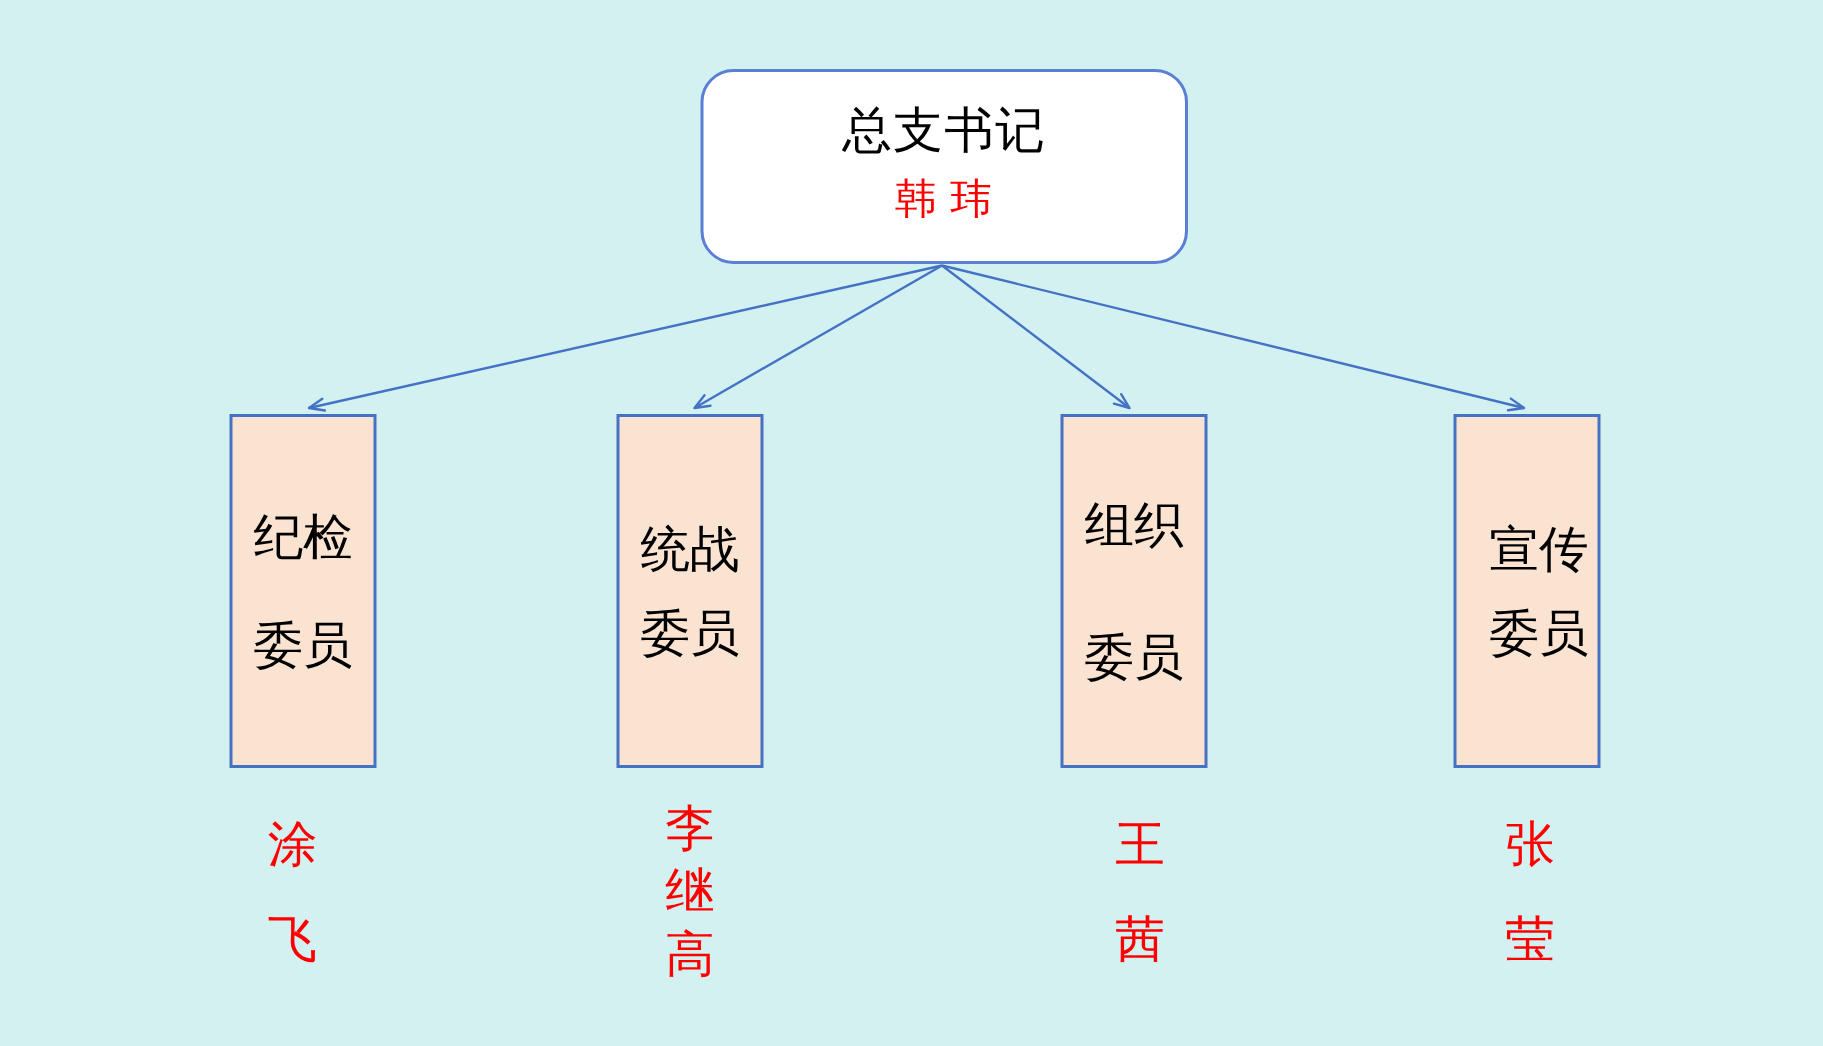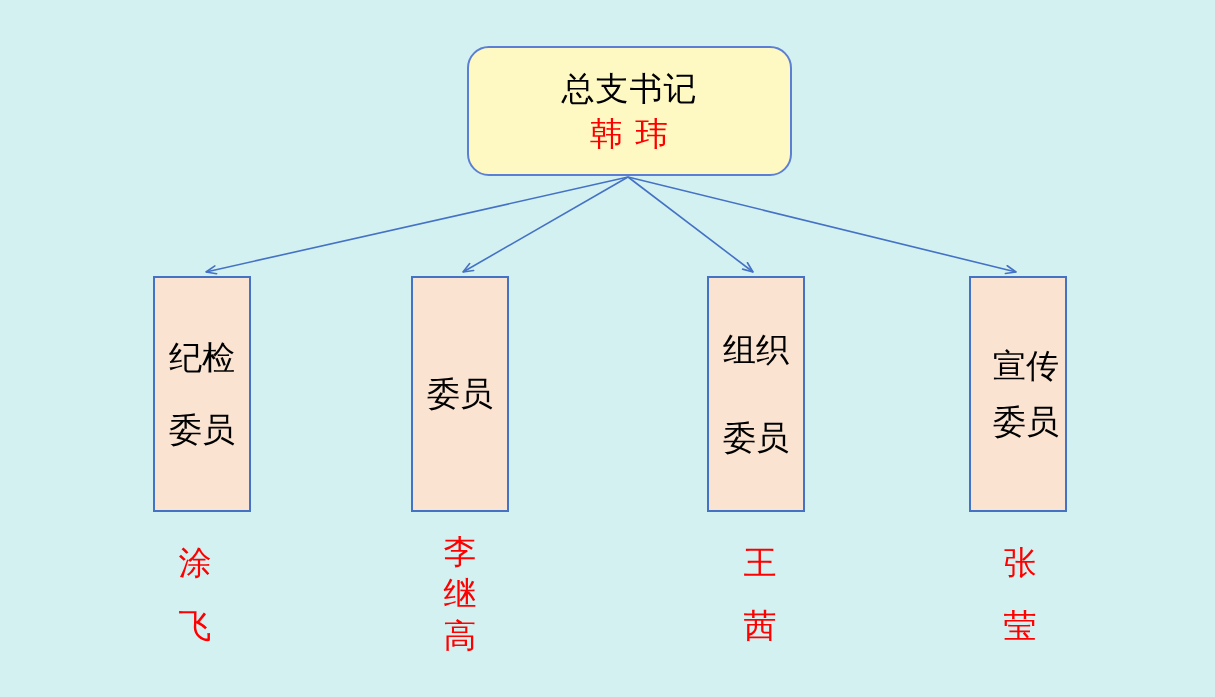--- a/index.html
+++ b/index.html
@@ -29,38 +29,39 @@
   }
 
   
   .root-node {
     position: absolute;
     left: 467px;
     top: 46px;
     width: 325px;
     height: 130px;
     box-sizing: border-box;
-    background: #fef9c3;
+    background: #ffffff;
     border: 2px solid #5b7fd4;
     border-radius: 22px;
     display: flex;
     flex-direction: column;
     align-items: center;
     justify-content: center;
     z-index: 2;
+    font-family: Liberation Serif, serif;
   }
   .root-title {
     font-size: 33px;
     line-height: 45px;
     color: #000000;
     letter-spacing: 1px;
     white-space: nowrap;
   }
   .root-name {
-    font-size: 33px;
+    font-size: 28px;
     line-height: 45px;
     color: #ff0000;
     letter-spacing: 1px;
     white-space: nowrap;
   }
 
   
   .child-box {
     position: absolute;
     top: 276px;
@@ -134,20 +135,21 @@
   <div class="child-box box-1">
     <span class="line1">纪检</span>
     <span class="line2">委员</span>
   </div>
   <div class="name-label name-wide name-1">
     <span class="nchar">涂</span>
     <span class="nchar">飞</span>
   </div>
 
   <div class="child-box box-2">
+    <span class="line1">统战</span>
     <span class="line2">委员</span>
   </div>
   <div class="name-label name-tight name-2">
     <span class="nchar">李</span>
     <span class="nchar">继</span>
     <span class="nchar">高</span>
   </div>
 
   <div class="child-box box-3">
     <span class="line1">组织</span>

